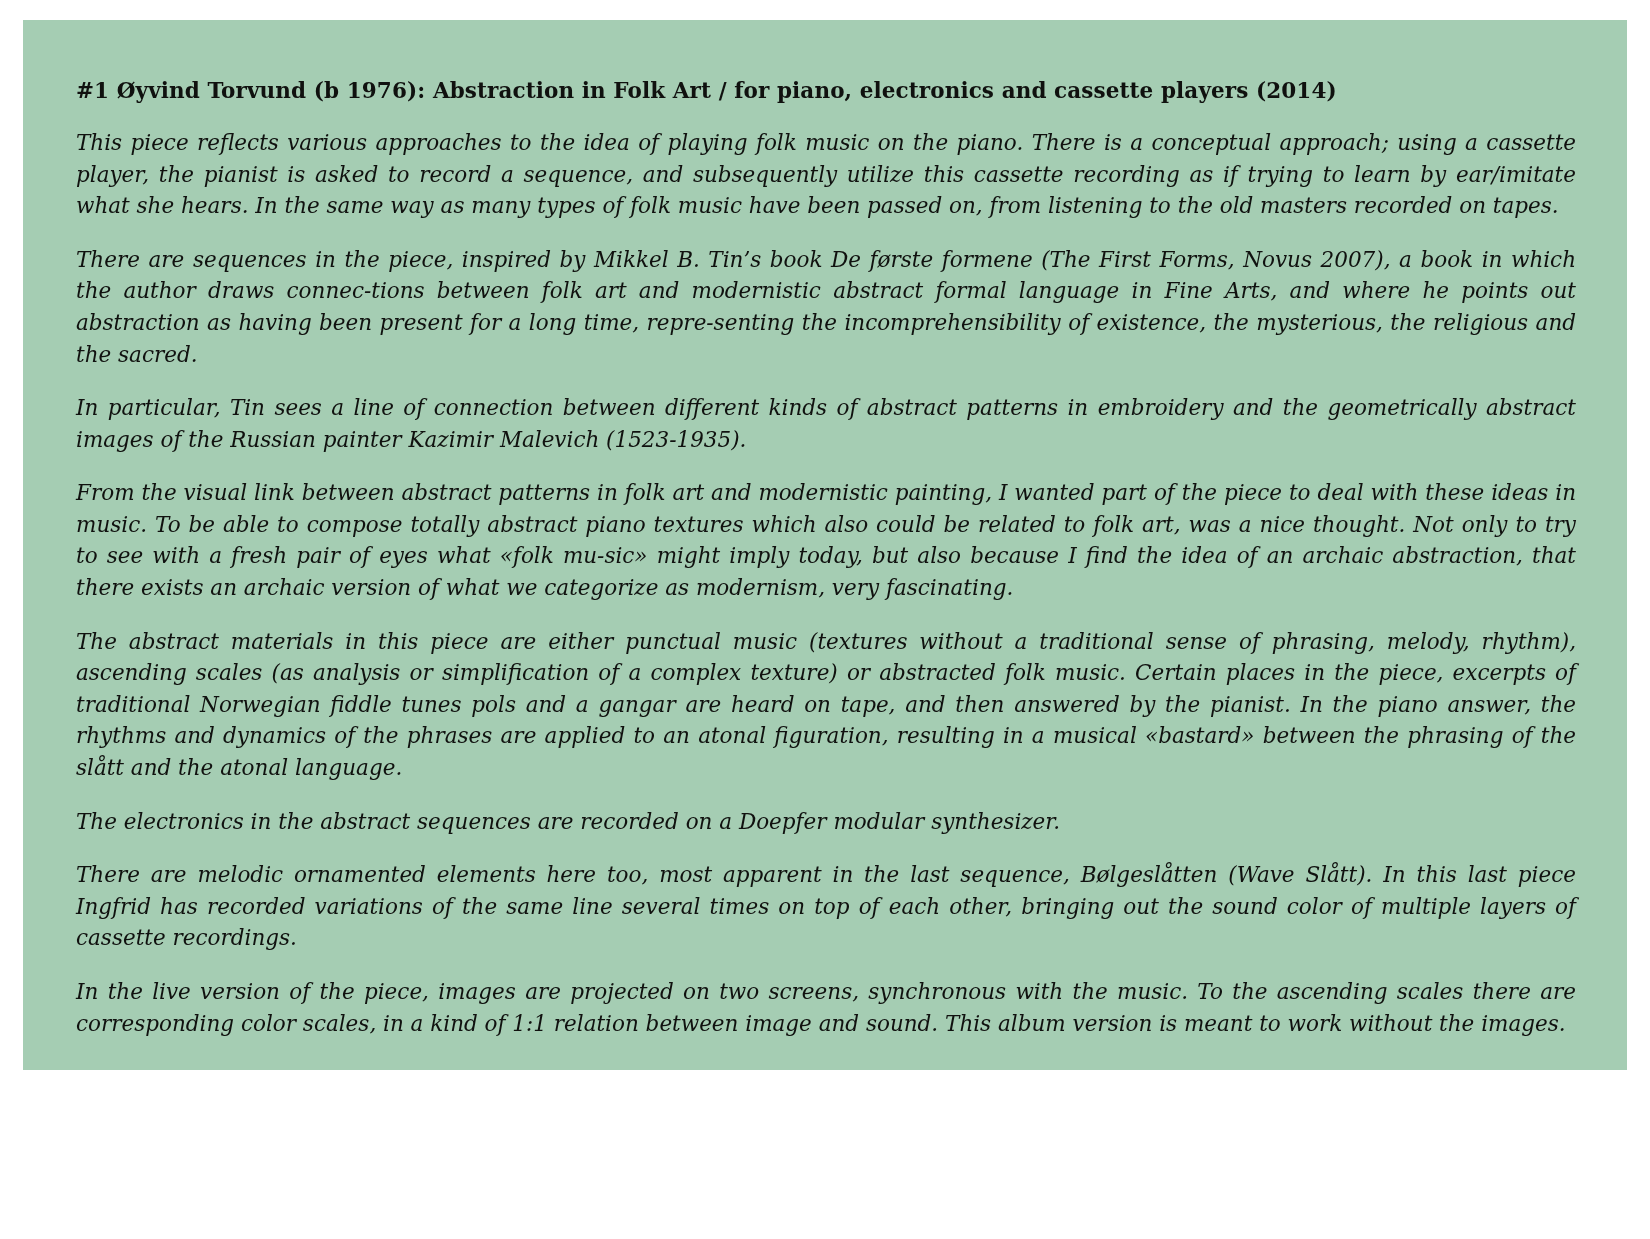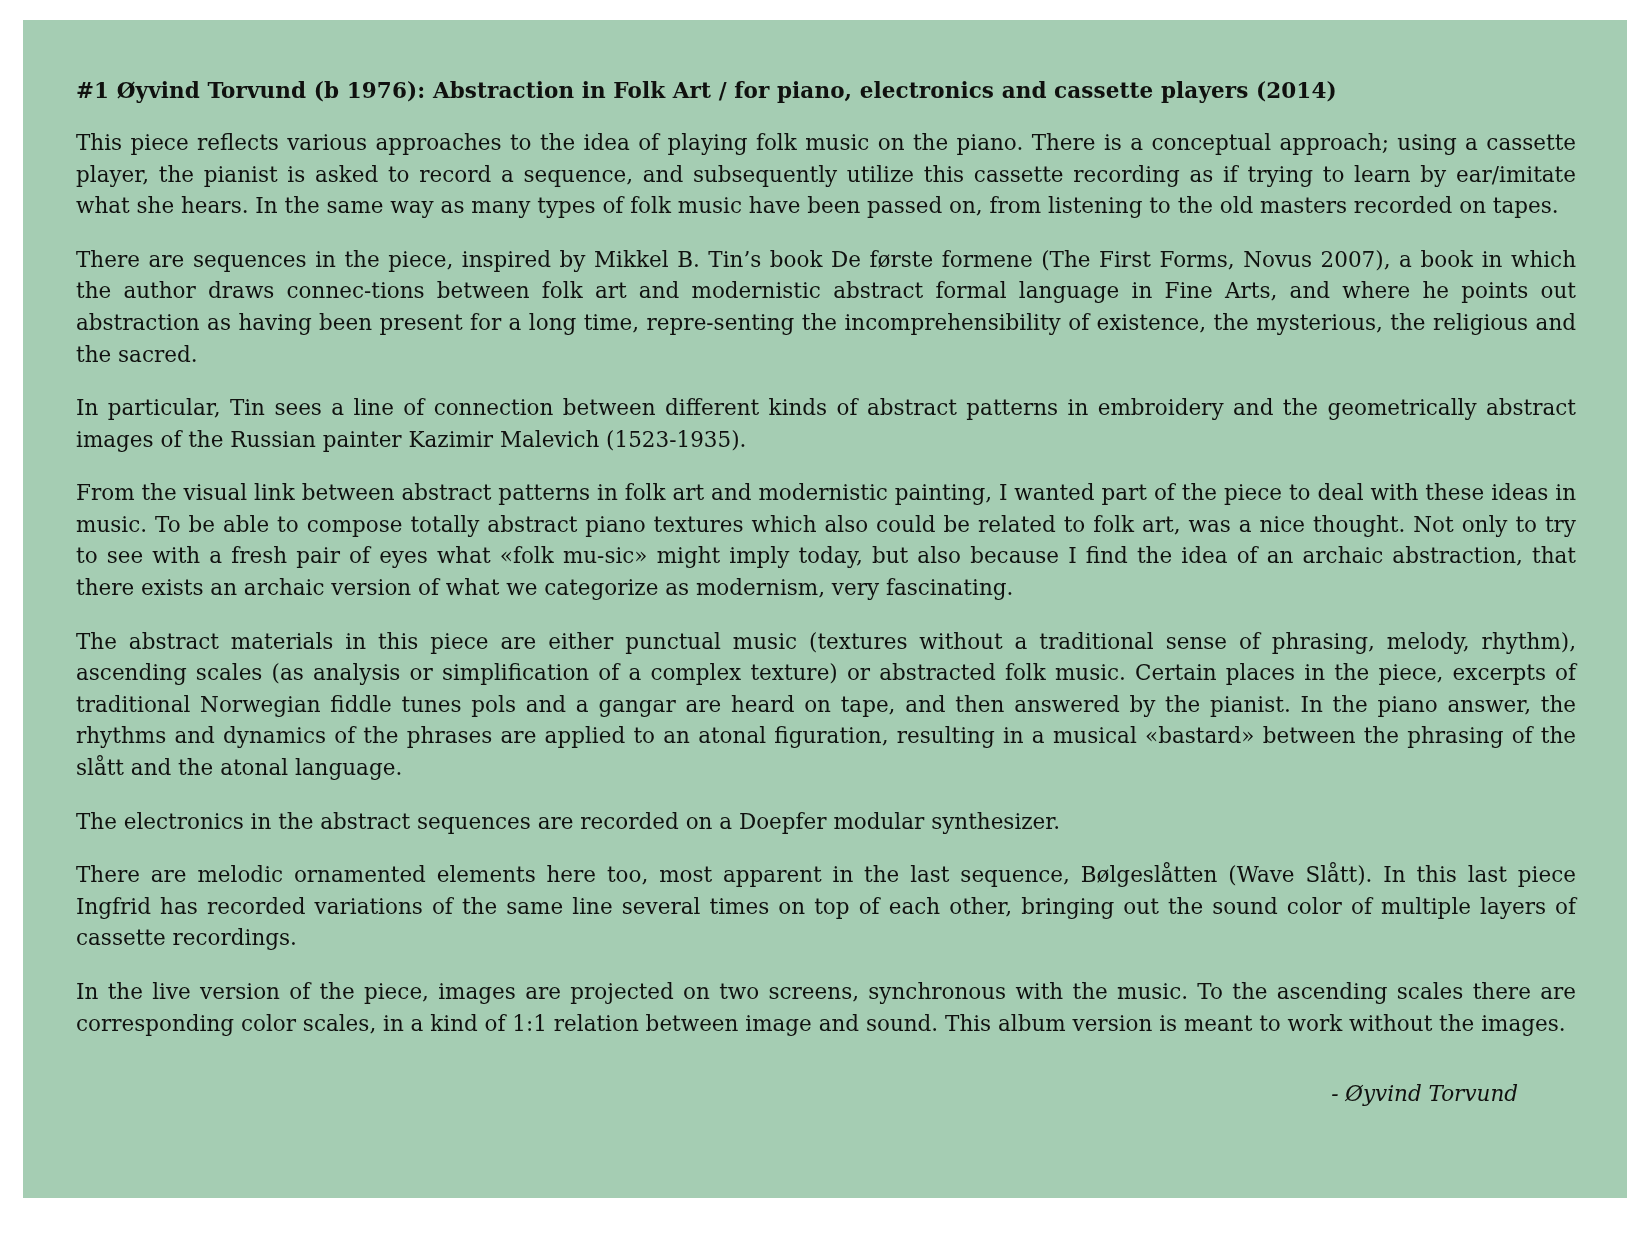--- a/index.html
+++ b/index.html
@@ -10,41 +10,42 @@
   body {
     width: 1650px;
     height: 1239px;
     font-family: "Liberation Serif", serif;
   }
   .page {
     position: absolute;
     left: 23px;
     top: 20px;
     width: 1604px;
-    height: 1178px;
+    height: 1050px;
     background: #a5cdb3;
     box-sizing: border-box;
   }
   .content {
     position: absolute;
     left: 53px;
     top: 57px;
     width: 1500px;
   }
   .doc-title {
     font-family: "DejaVu Serif", serif;
     font-weight: bold;
     font-size: 21.5px;
     color: #10110f;
     letter-spacing: 0.1px;
     margin: 0 0 22px 0;
     line-height: 1.3;
   }
   .para {
     font-family: "DejaVu Serif", serif;
+    font-style: italic;
     font-size: 21.5px;
     line-height: 1.47;
     color: #10110f;
     margin: 0 0 22px 0;
     text-align: justify;
     text-justify: inter-word;
     hyphens: manual;
   }
   .para:last-of-type {
     margin-bottom: 2px;
@@ -69,15 +70,14 @@
 
     <p class="para">This piece reflects various approaches to the idea of playing folk music on the piano. There is a conceptual approach; using a cassette player, the pianist is asked to record a sequence, and subsequently utilize this cassette recording as if trying to learn by ear/imitate what she hears. In the same way as many types of folk music have been passed on, from listening to the old masters recorded on tapes.</p>
     <p class="para">There are sequences in the piece, inspired by Mikkel B. Tin’s book De første formene (The First Forms, Novus 2007), a book in which the author draws connec-tions between folk art and modernistic abstract formal language in Fine Arts, and where he points out abstraction as having been present for a long time, repre-senting the incomprehensibility of existence, the mysterious, the religious and the sacred.</p>
     <p class="para">In particular, Tin sees a line of connection between different kinds of abstract patterns in embroidery and the geometrically abstract images of the Russian painter Kazimir Malevich (1523-1935).</p>
     <p class="para">From the visual link between abstract patterns in folk art and modernistic painting, I wanted part of the piece to deal with these ideas in music. To be able to compose totally abstract piano textures which also could be related to folk art, was a nice thought. Not only to try to see with a fresh pair of eyes what «folk mu-sic» might imply today, but also because I find the idea of an archaic abstraction, that there exists an archaic version of what we categorize as modernism, very fascinating.</p>
     <p class="para">The abstract materials in this piece are either punctual music (textures without a traditional sense of phrasing, melody, rhythm), ascending scales (as analysis or simplification of a complex texture) or abstracted folk music. Certain places in the piece, excerpts of traditional Norwegian fiddle tunes pols and a gangar are heard on tape, and then answered by the pianist. In the piano answer, the rhythms and dynamics of the phrases are applied to an atonal figuration, resulting in a musical «bastard» between the phrasing of the slått and the atonal language.</p>
     <p class="para">The electronics in the abstract sequences are recorded on a Doepfer modular synthesizer.</p>
     <p class="para">There are melodic ornamented elements here too, most apparent in the last sequence, Bølgeslåtten (Wave Slått). In this last piece Ingfrid has recorded variations of the same line several times on top of each other, bringing out the sound color of multiple layers of cassette recordings.</p>
     <p class="para">In the live version of the piece, images are projected on two screens, synchronous with the music. To the ascending scales there are corresponding color scales, in a kind of 1:1 relation between image and sound. This album version is meant to work without the images.</p>
 
-    <div class="signature">- Øyvind Torvund</div>
   </div>
 </div>
 
 </body></html>

